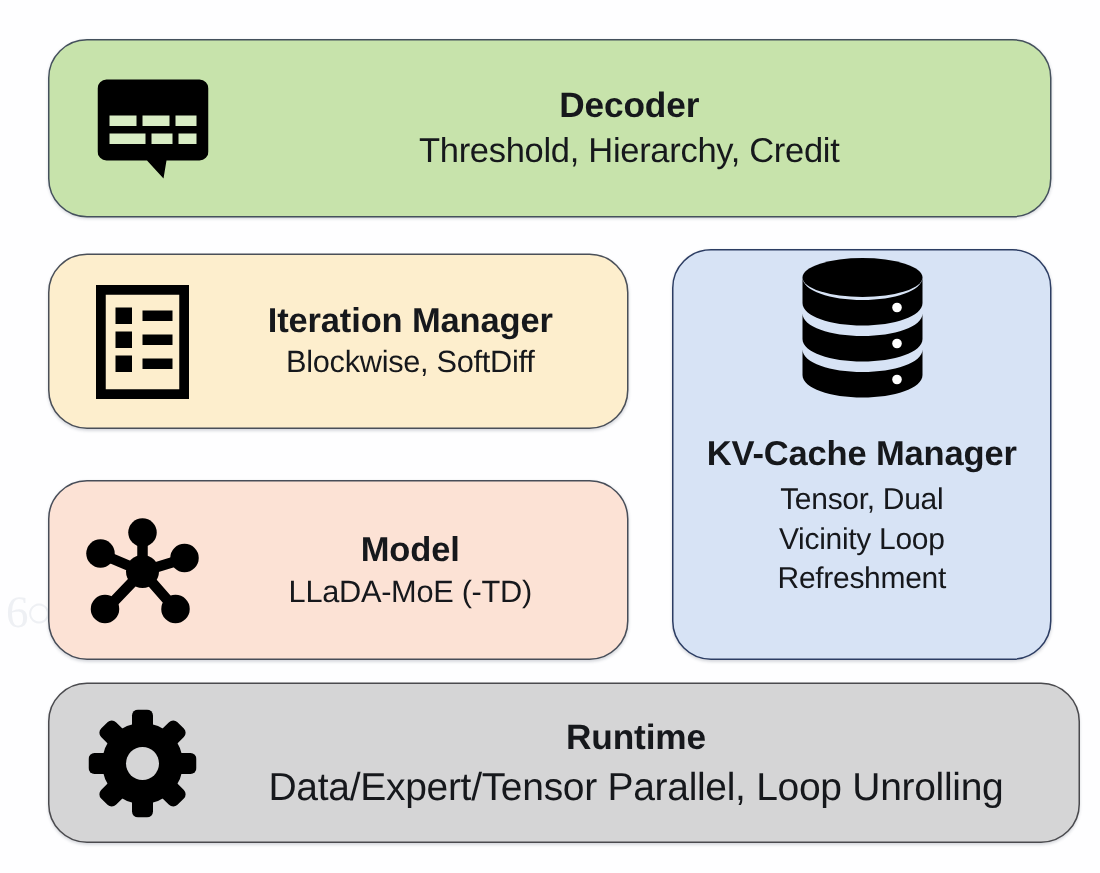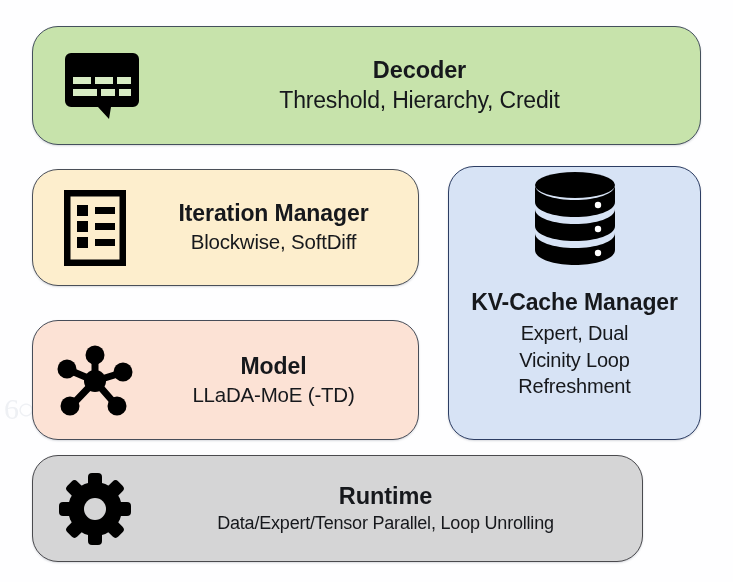--- a/index.html
+++ b/index.html
@@ -65,21 +65,21 @@
   .panel-kv {
     left: 448px; top: 166px;
     width: 253px; height: 274px;
     background: #d7e3f5;
     border-color: #2c3d63;
     flex-direction: column;
     justify-content: center;
   }
   .panel-runtime {
     left: 32px;  top: 455px;
-    width: 611px; height: 107px;
+    width: 688px; height: 107px;
     background: #d5d5d6;
     border-color: #4a4a4e;
   }
 
   
   .icon-slot {
     flex: 0 0 auto;
     display: flex;
     align-items: center;
     justify-content: center;
@@ -109,21 +109,21 @@
     font-weight: normal;
     letter-spacing: -0.2px;
   }
   .subtitle .line { display: block; }
 
   .panel-decoder .title    { font-size: 23.5px; }
   .panel-decoder .subtitle { font-size: 23px; }
   .panel-kv .title         { font-size: 23px; margin-bottom: 4px; }
   .panel-kv .subtitle      { font-size: 20px; line-height: 1.32; }
   .panel-runtime .title    { font-size: 23.5px; }
-  .panel-runtime .subtitle { font-size: 18px; }
+  .panel-runtime .subtitle { font-size: 26px; }
 
   .panel-kv .icon-slot {
     width: 100%;
     margin: 0 0 6px 0;
     height: 104px;
   }
 
   svg { display: block; }
 </style>
 </head>
@@ -209,21 +209,21 @@
           <path d="M3 62 V79 C3 88 22 94 43 94 C64 94 83 88 83 79 V62 C83 71 64 77 43 77 C22 77 3 71 3 62 Z"></path>
         </g>
         <circle cx="66" cy="34" r="3.2" fill="#ffffff"></circle>
         <circle cx="66" cy="58" r="3.2" fill="#ffffff"></circle>
         <circle cx="66" cy="82" r="3.2" fill="#ffffff"></circle>
       </svg>
     </div>
     <div class="text-slot">
       <div class="title">KV-Cache Manager</div>
       <div class="subtitle">
-        <span class="line">Expert, Dual</span>
+        <span class="line">Tensor, Dual</span>
         <span class="line">Vicinity Loop</span>
         <span class="line">Refreshment</span>
       </div>
     </div>
   </div>
 
   <div class="panel panel-runtime">
     <div class="icon-slot">
       <svg width="72" height="72" viewBox="0 0 72 72" aria-hidden="true">
         <g fill="#000000">

